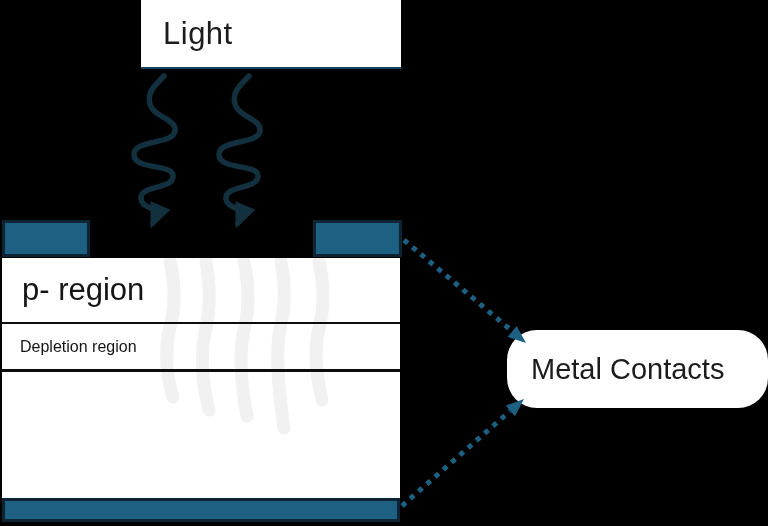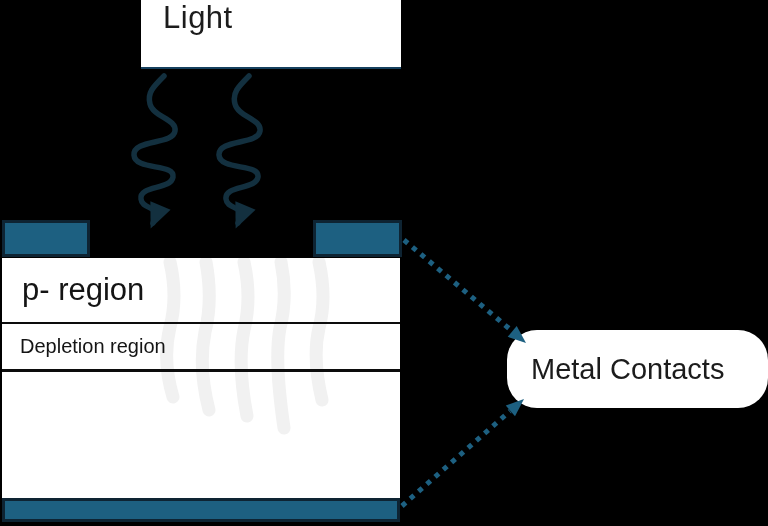--- a/index.html
+++ b/index.html
@@ -7,40 +7,40 @@
     position:relative;
     width:768px;height:526px;
     background:#000;
     overflow:hidden;
     font-family:"Liberation Sans", sans-serif;
   }
   
   .light-box{
     position:absolute;left:141px;top:0;width:260px;height:67px;
     background:#ffffff;border-bottom:2px solid #15405e;
-    display:flex;
+    display:flex;align-items:center;
   }
   .light-box span{
     padding-left:22px;font-size:31px;color:#1c1c1c;letter-spacing:.5px;
   }
   
   .waves{position:absolute;left:120px;top:70px;pointer-events:none;}
   
   .device{
     position:absolute;left:0;top:256px;width:402px;height:268px;
     background:#ffffff;border:2px solid #000;box-sizing:border-box;
   }
   .device .inner{position:absolute;left:0;top:0;width:390px;height:264px;}
   .streaks{position:absolute;left:0;top:0;pointer-events:none;}
   .divider{position:absolute;left:0;width:398px;background:#0c0c0c;}
   .divider.d1{top:64px;height:2px;}
   .divider.d2{top:111px;height:3px;}
   .layer-label{position:absolute;color:#141414;}
   .p-label{left:20px;top:0;height:64px;line-height:64px;font-size:31px;}
-  .dep-label{left:18px;top:66px;height:45px;line-height:45px;font-size:20px;}
+  .dep-label{left:18px;top:66px;height:45px;line-height:45px;font-size:16px;}
   .bottom-contact{
     position:absolute;left:0;top:240px;width:398px;height:24px;
     background:#1d6081;border:3px solid #0e2433;box-sizing:border-box;
   }
   
   .contact{
     position:absolute;background:#1d6081;border:3px solid #0e2433;
     box-sizing:border-box;height:37px;top:220px;
   }
   .contact.left{left:2px;width:88px;}

